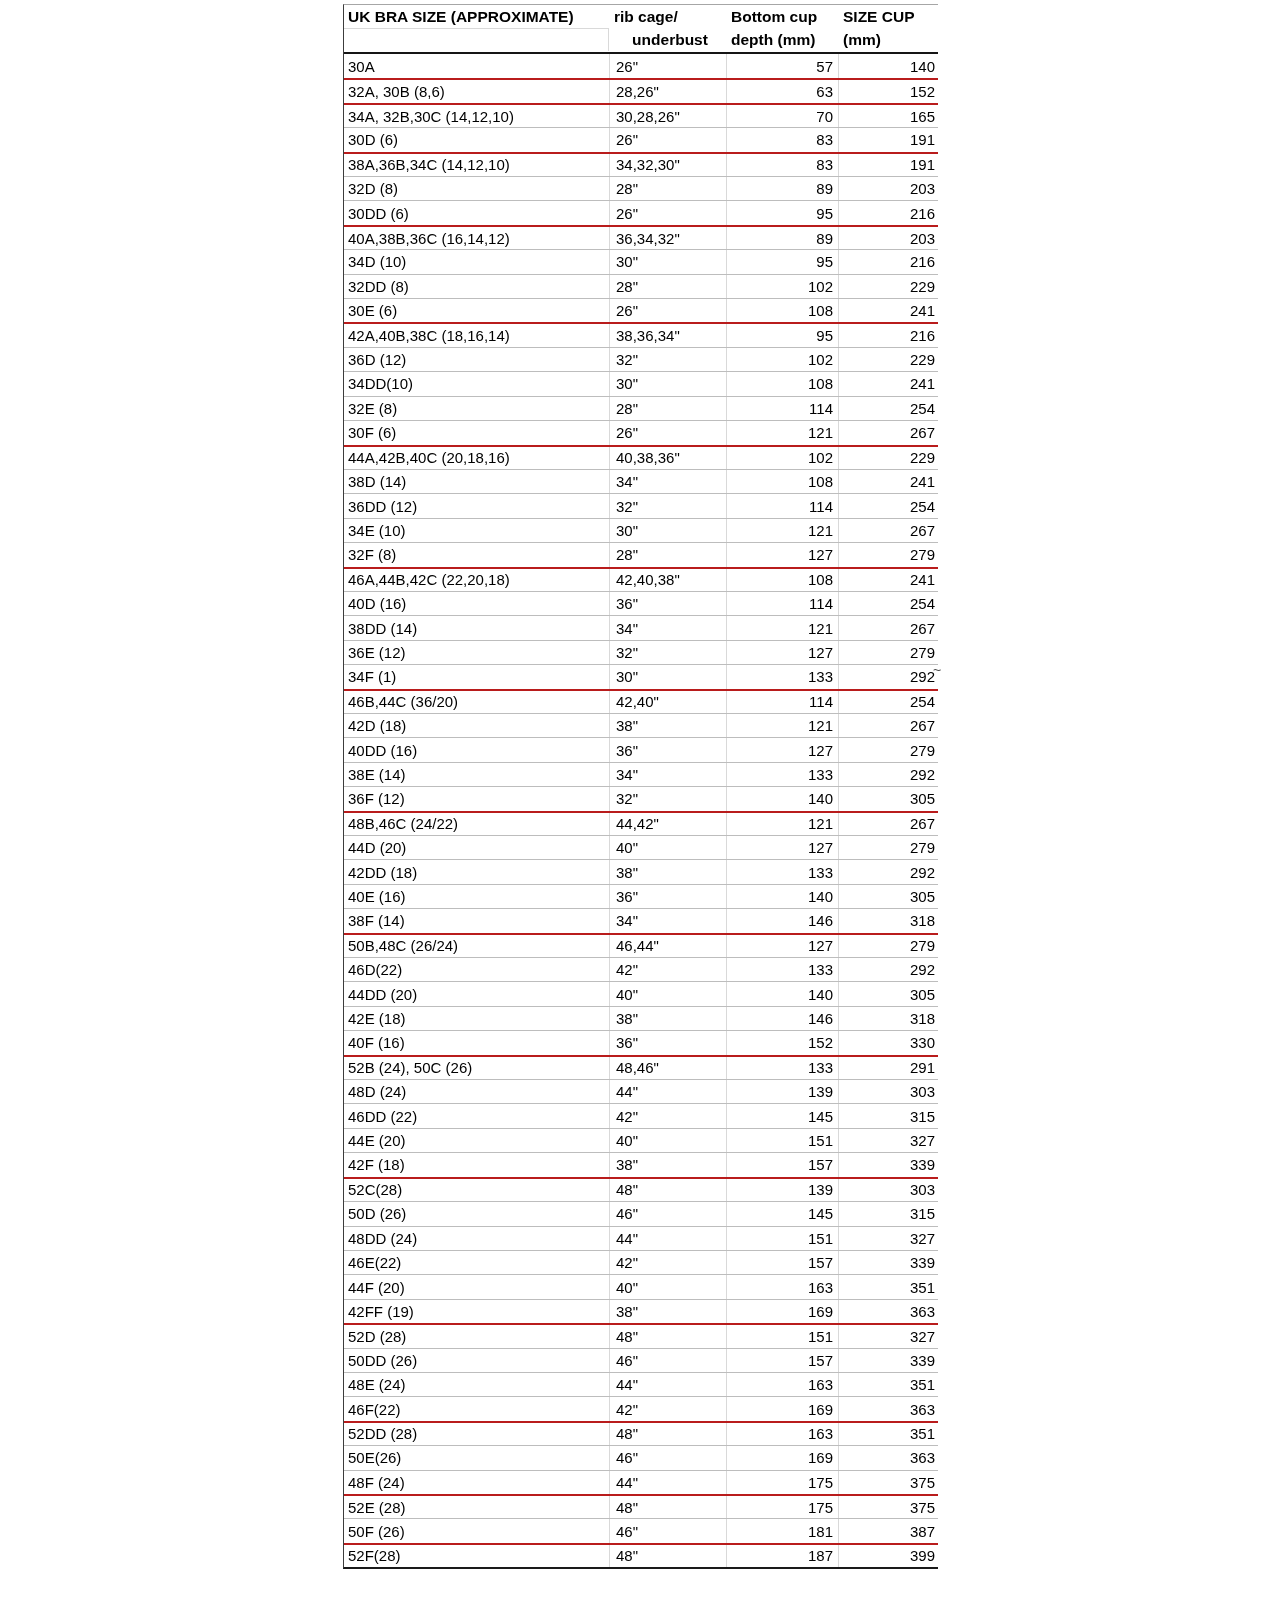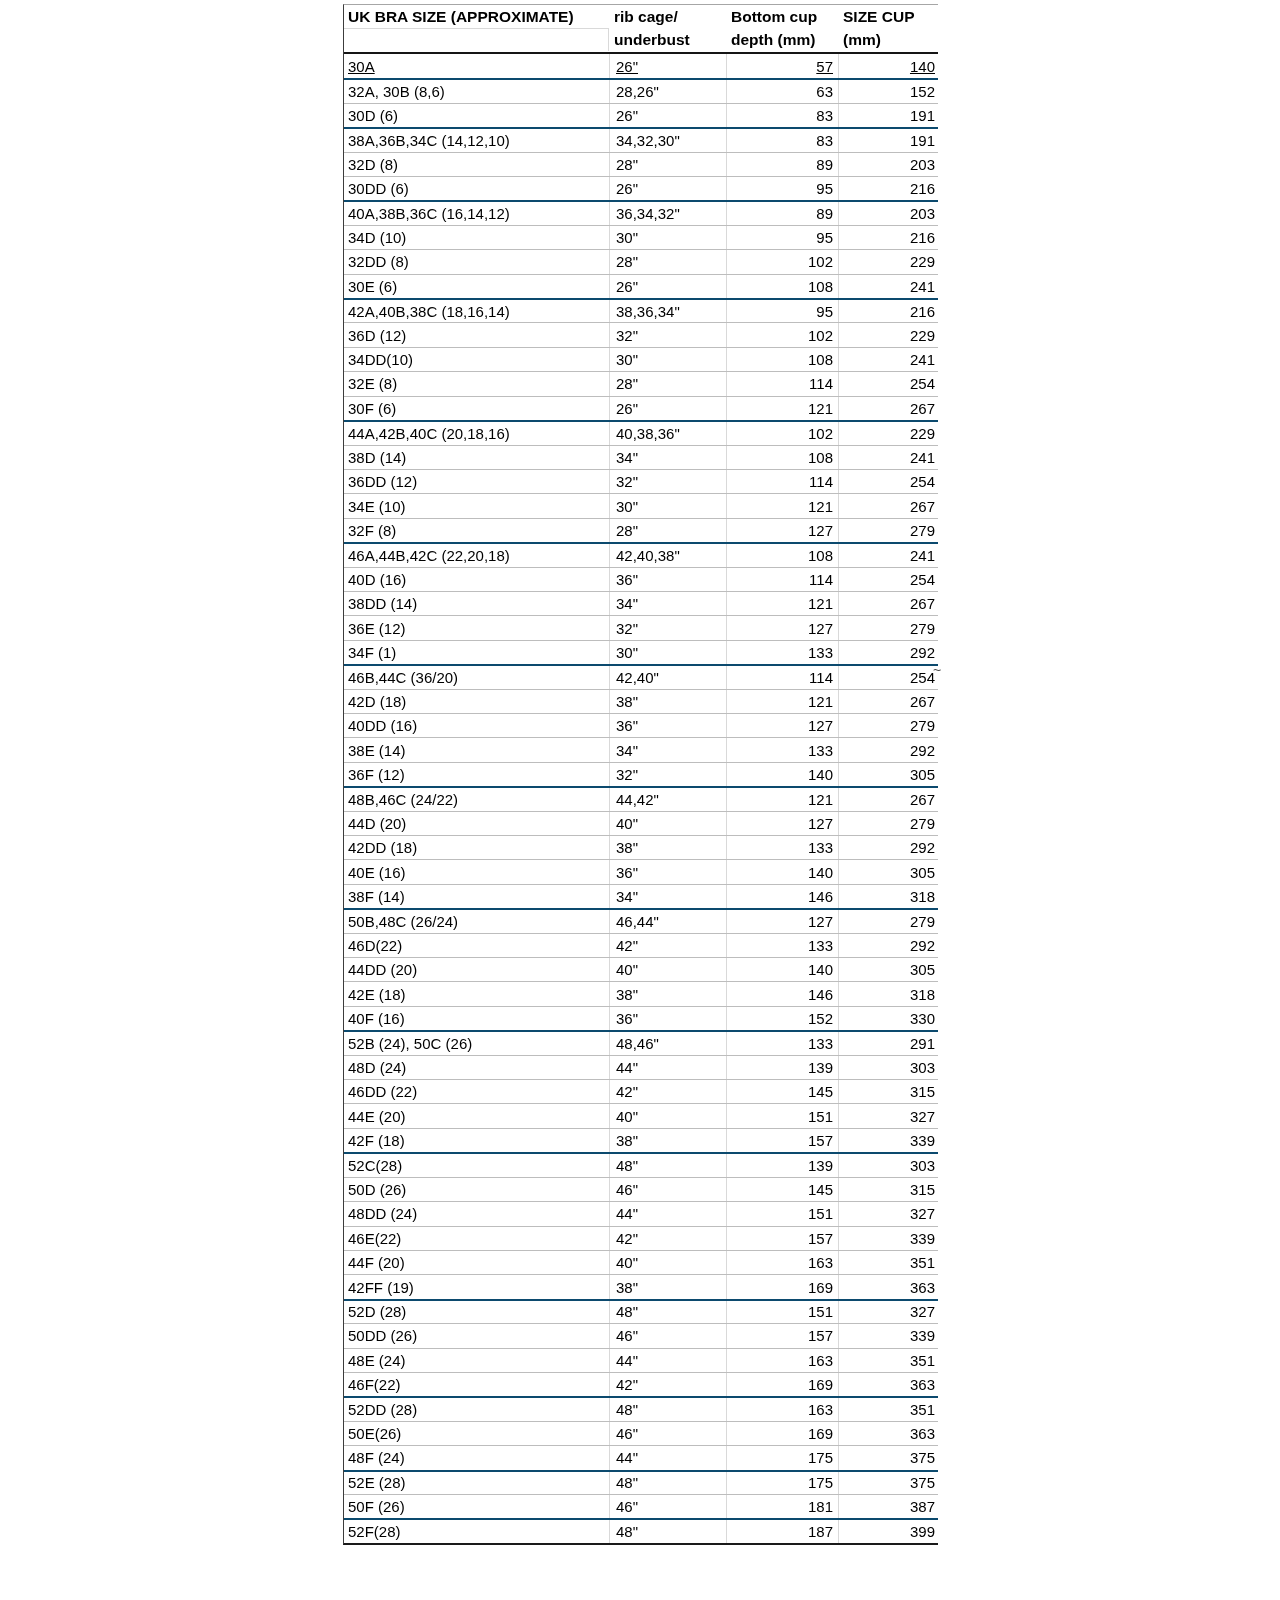--- a/index.html
+++ b/index.html
@@ -35,32 +35,32 @@
   }
   .thead .hline {
     height: 23px;
     line-height: 23px;
     padding-left: 5px;
     white-space: nowrap;
     overflow: hidden;
   }
   .thead .hcell.c1 .hline { padding-left: 4px; }
   .thead .hcell.c1 .hline.l1 { border-bottom: 1px solid #d9d9d9; }
-  .thead .hcell.c2 .hline.l2 { border-left: 1px solid #d9d9d9; margin-left: -1px; }
+  .thead .hcell.c2 .hline.l2 { border-left: 1px solid #d9d9d9; margin-left: -1px; text-align: center; }
   .tbody { width: 100%; }
   .row {
     display: grid;
     grid-template-columns: 265px 117px 112px 100px;
     height: 24.41px;
     box-sizing: border-box;
     border-top: 1px solid #bdbdbd;
     font-size: 15px;
   }
-  .row.group-start { border-top: 2px solid #0c4a6e; }
-  .row:first-child { border-top: none; text-decoration: underline; }
+  .row.group-start { border-top: 2px solid #b91c1c; }
+  .row:first-child { border-top: none; }
   .cell {
     box-sizing: border-box;
     display: flex;
     align-items: center;
     white-space: nowrap;
     overflow: hidden;
   }
   .cell.c1 { padding-left: 4px; }
   .cell.c2 { padding-left: 6px; border-left: 1px solid #d9d9d9; }
   .cell.c3 { justify-content: flex-end; padding-right: 5px; border-left: 1px solid #d9d9d9; }
@@ -102,20 +102,26 @@
     <div class="cell c2">26"</div>
     <div class="cell c3">57</div>
     <div class="cell c4">140</div>
   </div>
       <div class="row group-start">
     <div class="cell c1">32A, 30B (8,6)</div>
     <div class="cell c2">28,26"</div>
     <div class="cell c3">63</div>
     <div class="cell c4">152</div>
   </div>
+      <div class="row group-start">
+    <div class="cell c1">34A, 32B,30C (14,12,10)</div>
+    <div class="cell c2">30,28,26"</div>
+    <div class="cell c3">70</div>
+    <div class="cell c4">165</div>
+  </div>
       <div class="row">
     <div class="cell c1">30D (6)</div>
     <div class="cell c2">26"</div>
     <div class="cell c3">83</div>
     <div class="cell c4">191</div>
   </div>
       <div class="row group-start">
     <div class="cell c1">38A,36B,34C (14,12,10)</div>
     <div class="cell c2">34,32,30"</div>
     <div class="cell c3">83</div>

